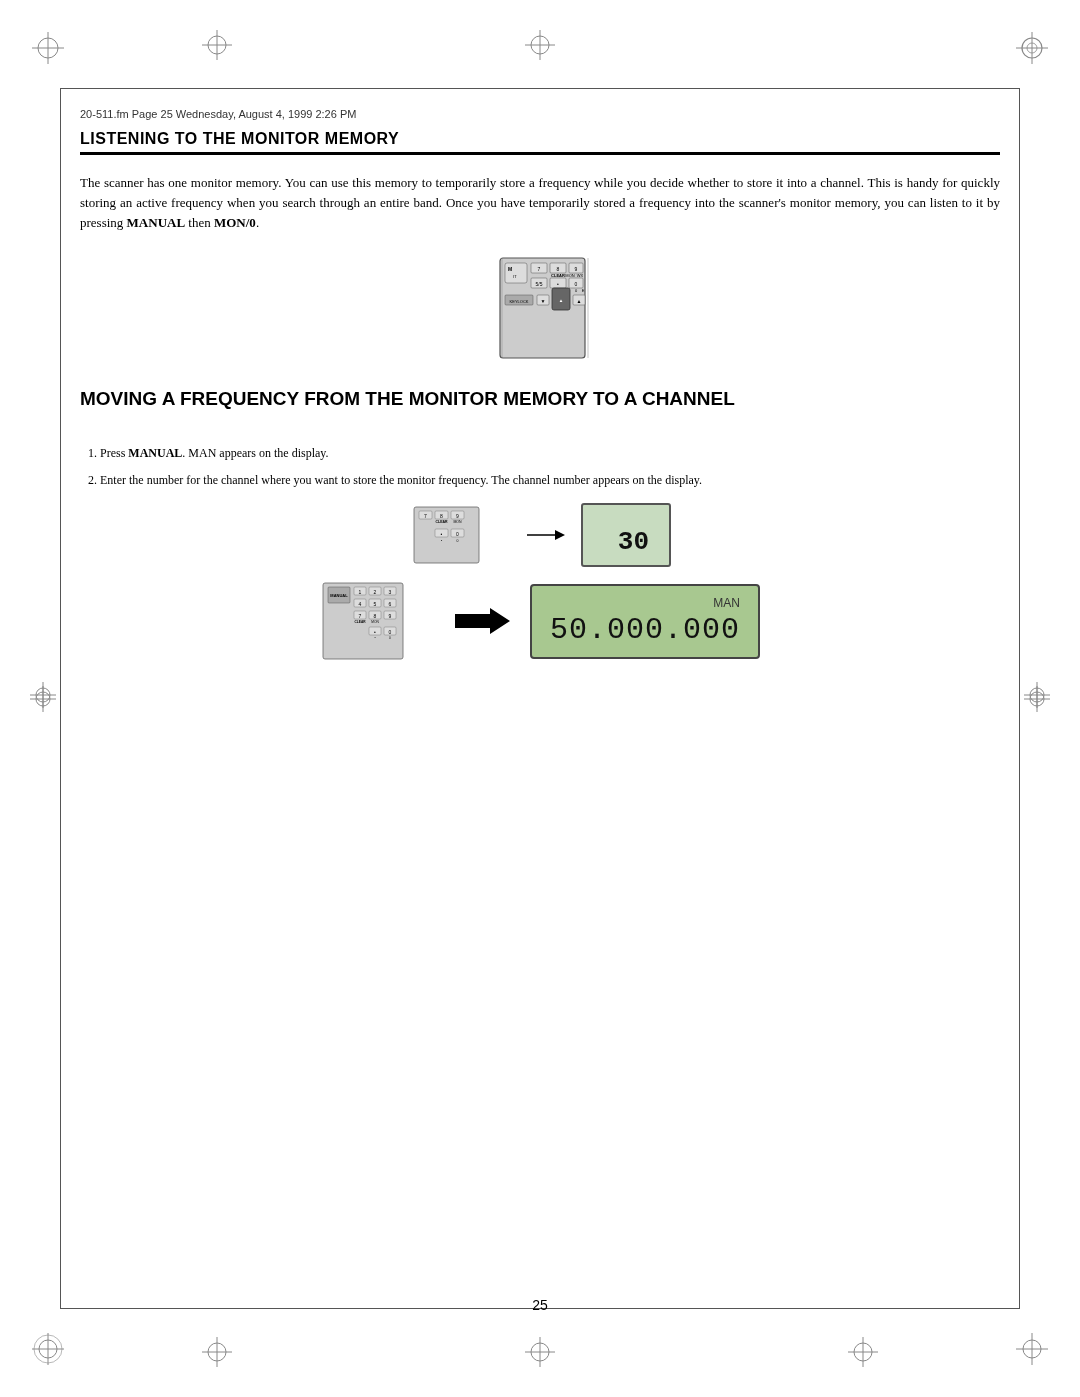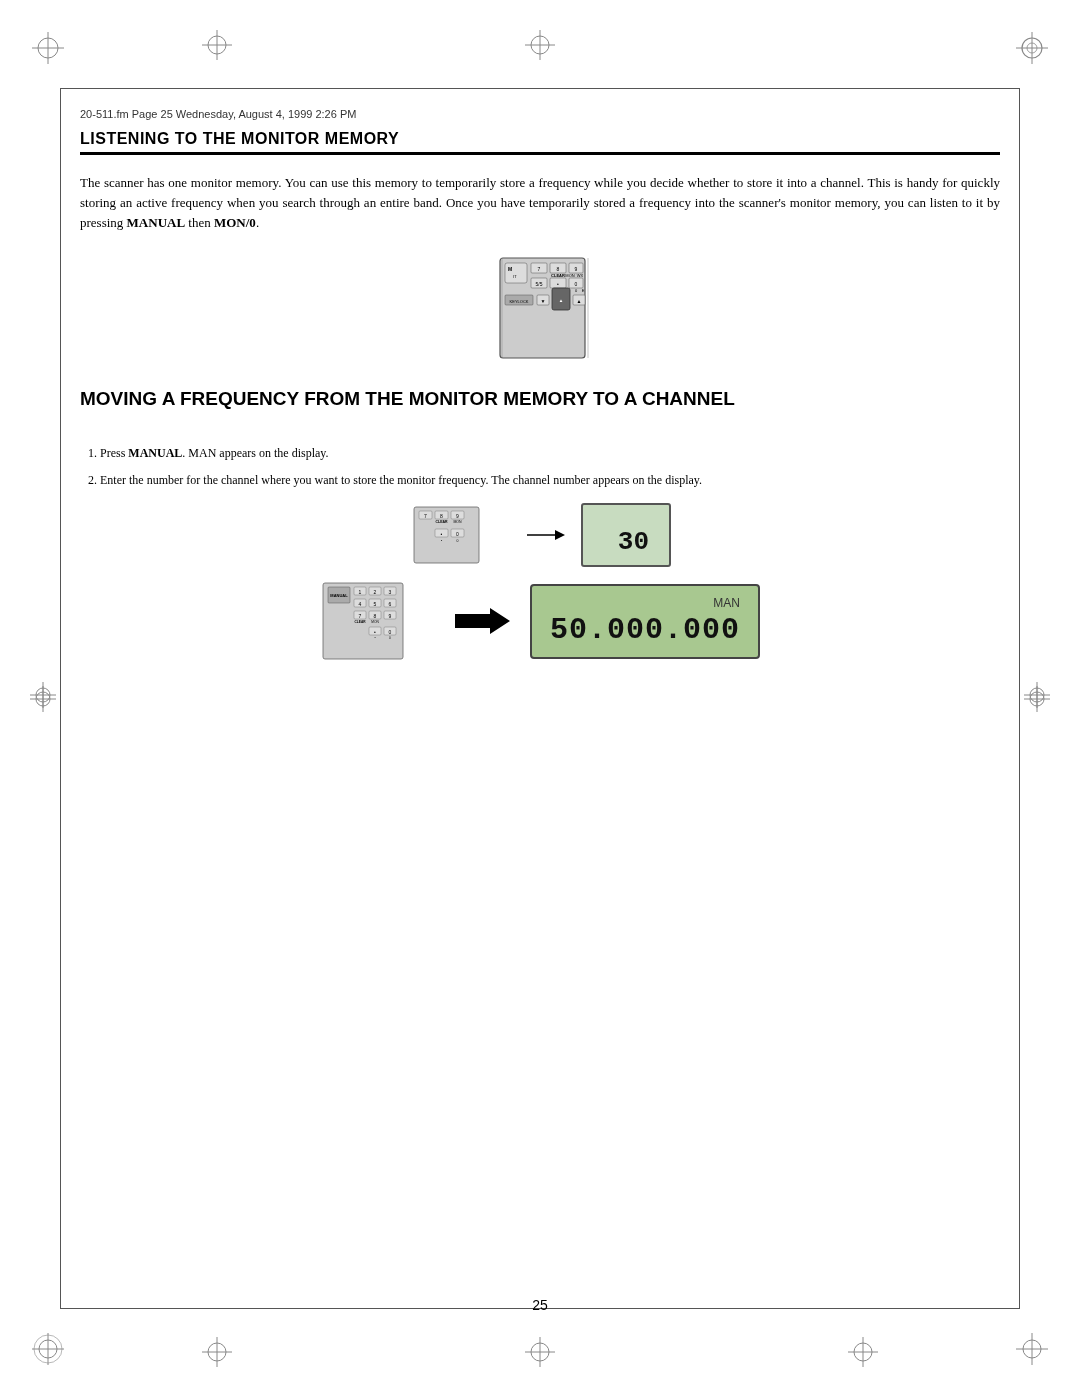--- a/index.html
+++ b/index.html
@@ -374,21 +374,21 @@
       <text x="55" y="58" style="font-size:3.2px;font-family:Arial;text-anchor:middle;fill:#000;">•</text>
       <text x="70" y="58" style="font-size:3.2px;font-family:Arial;text-anchor:middle;fill:#000;">0</text>
     </svg>
 
     <svg width="55" height="30" viewBox="0 0 55 30">
       <polygon points="0,8 35,8 35,2 55,15 35,28 35,22 0,22" fill="#000"></polygon>
     </svg>
 
     <div style="background:#a8c890;border:2.5px solid #444;border-radius:4px;padding:10px 18px;min-width:160px;text-align:center;">
       <div style="font-size:12px;font-family:Arial;color:#333;text-align:right;margin-bottom:3px;">MAN</div>
-      <div style="font-family:'Courier New',monospace;font-size:30px;font-weight:bold;color:#111;letter-spacing:1px;">50.000.000</div>
+      <div style="font-family:'Courier New',monospace;font-size:30px;font-weight:normal;color:#111;letter-spacing:1px;">50.000.000</div>
     </div>
   </div>
 
 </div>
 
 <div class="page-number">25</div>
 
 <svg style="position:absolute;top:680px;left:28px;width:30px;height:30px;" viewBox="0 0 30 30">
   <line x1="15" y1="2" x2="15" y2="28" stroke="#888" stroke-width="1"></line>
   <line x1="2" y1="15" x2="28" y2="15" stroke="#888" stroke-width="1"></line>

